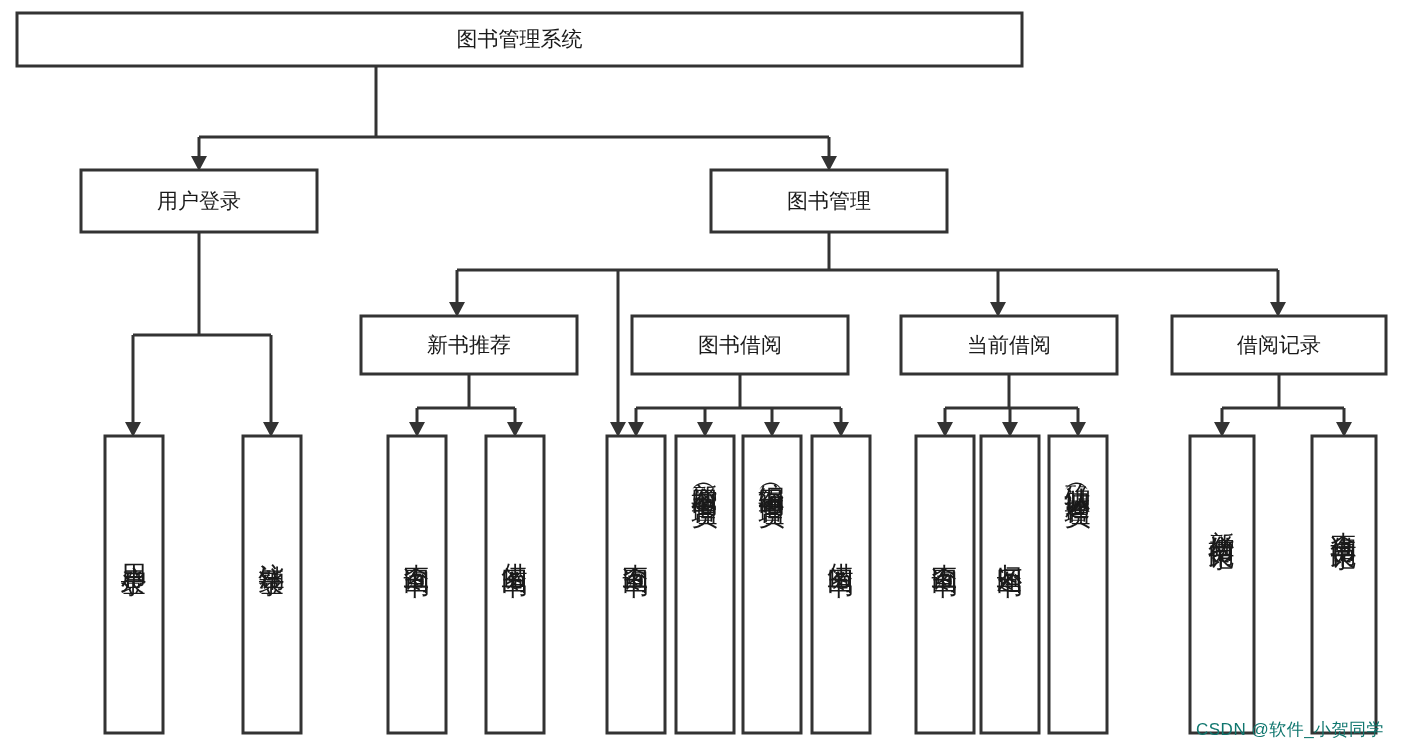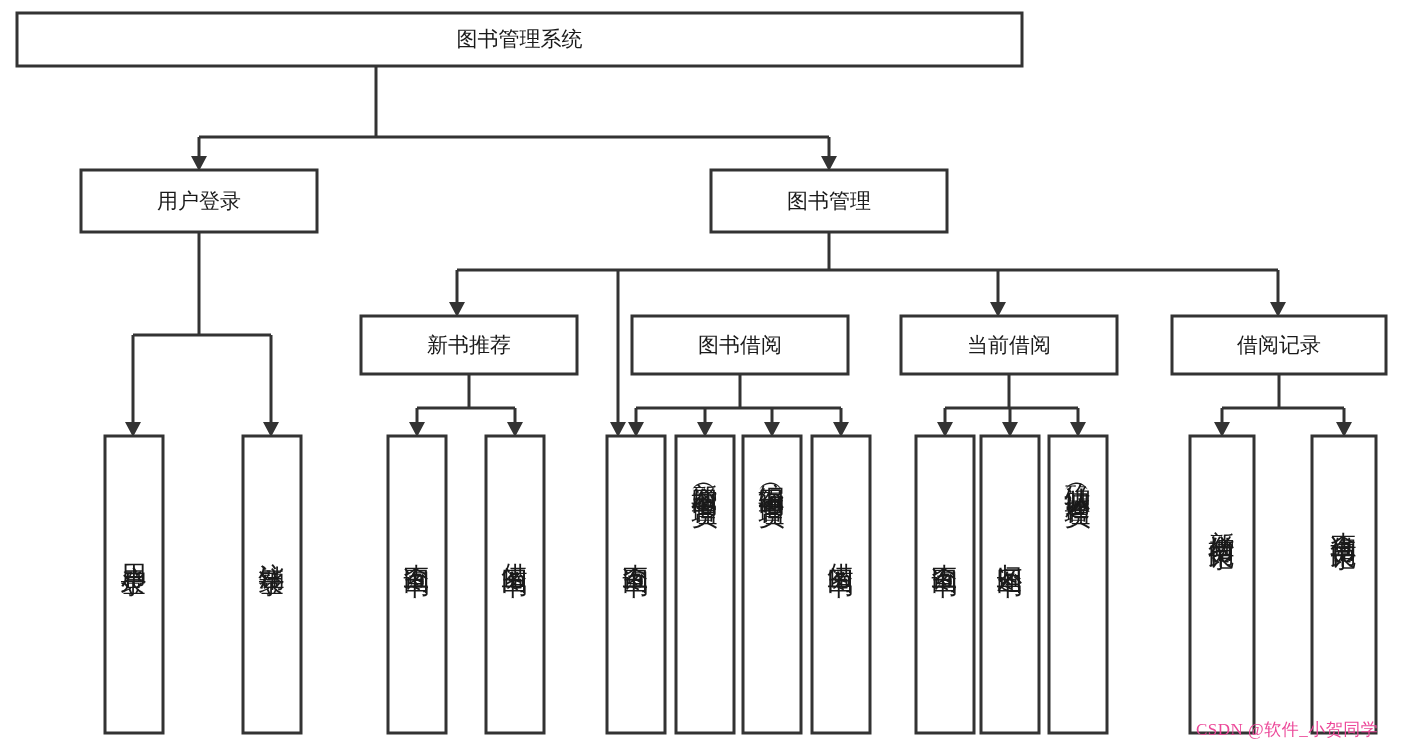--- a/index.html
+++ b/index.html
@@ -56,23 +56,23 @@
     font-family: "Liberation Sans", "DejaVu Sans", sans-serif;
     fill: #1a1a1a;
     font-size: 26px;
     text-anchor: middle;
     writing-mode: vertical-rl;
     glyph-orientation-vertical: 0;
     letter-spacing: 3px;
   }
   .watermark {
     position: absolute;
-    font-family: Liberation Serif, serif;
+    font-family: Liberation Sans, sans-serif;
     font-size: 17px;
-    color: #ec4899;
+    color: #0f766e;
     white-space: nowrap;
     letter-spacing: 0.5px;
     pointer-events: none;
   }
 </style>
 </head>
 <body>
 
 <div id="diagram-root">
   <svg id="tree-svg" viewBox="0 0 1405 747">

